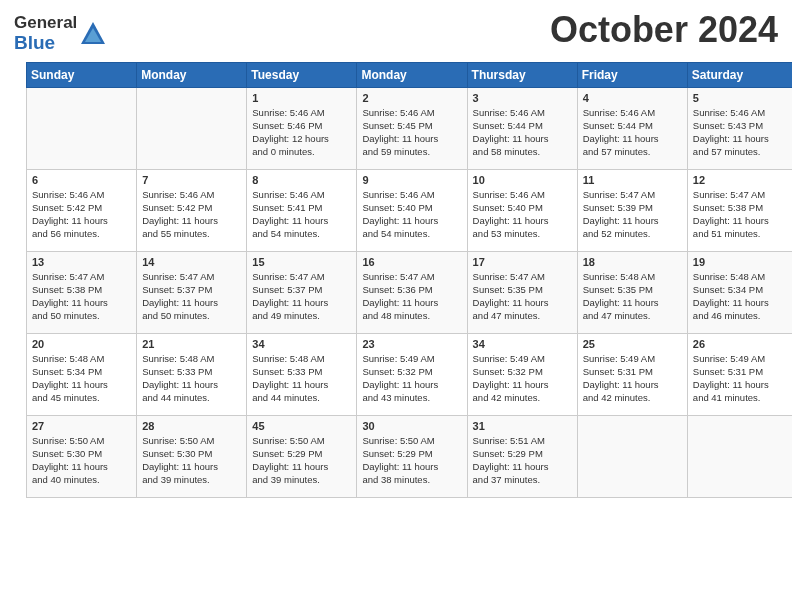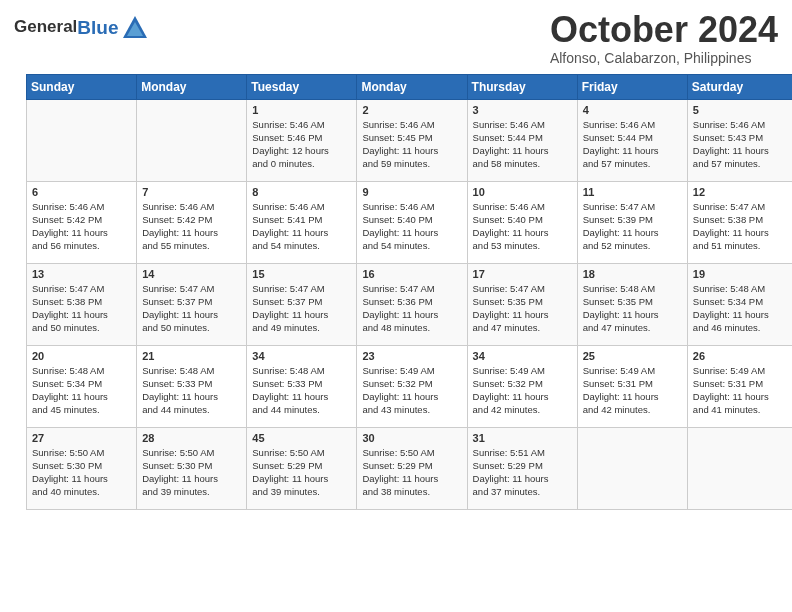--- a/index.html
+++ b/index.html
@@ -17,21 +17,21 @@
       margin-bottom: 8px;
       padding: 0 4px;
     }
     .logo {
       display: flex;
       align-items: center;
       margin-top: 4px;
     }
     .logo-text {
       display: flex;
-      flex-direction: row;
+      flex-direction: column;
       line-height: 1.1;
     }
     .logo-general {
       font-size: 17px;
       font-weight: bold;
       color: #333;
     }
     .logo-blue {
       font-size: 19px;
       font-weight: bold;
@@ -103,21 +103,20 @@
       <span class="logo-general">General</span>
       <span class="logo-blue">Blue</span>
     </div>
     <svg class="logo-icon" viewBox="0 0 28 28">
       <polygon points="14,2 26,24 2,24" fill="#2a6cb5"></polygon>
       <polygon points="14,8 22,22 6,22" fill="#5a9fd4"></polygon>
     </svg>
   </div>
   <div class="title-block">
     <div class="month-title">October 2024</div>
-    <div class="subtitle">Alfonso, Calabarzon, Philippines</div>
   </div>
 </div>
 
 <table>
   <thead>
     <tr>
     <th>Sunday</th>
         <th>Monday</th>
         <th>Tuesday</th>
         <th>Monday</th>

